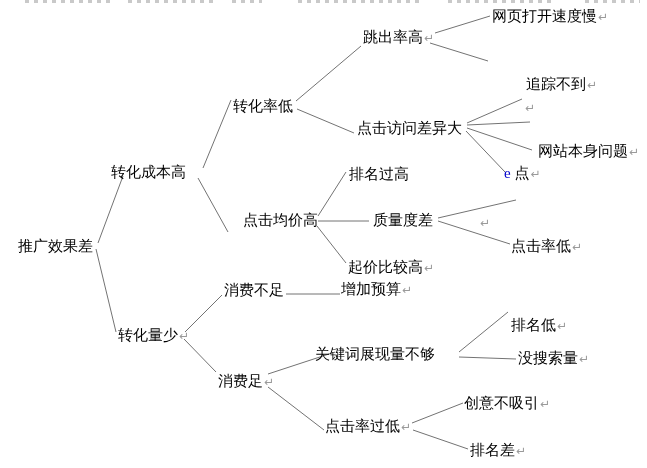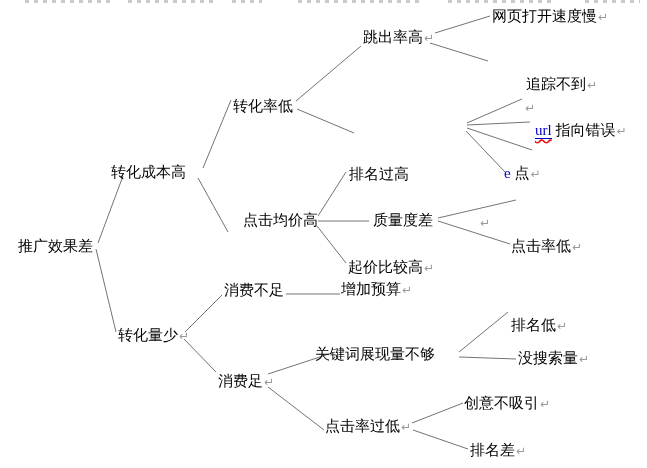--- a/index.html
+++ b/index.html
@@ -82,33 +82,36 @@
 
   <div class="node" style="left:363px;top:30px">
     <span>跳出率高</span><span class="pil">↵</span>
   </div>
 
   <div class="node" style="left:492px;top:9px">
     <span>网页打开速度慢</span><span class="pil">↵</span>
   </div>
 
 
+  <div class="node" style="left:357px;top:121px">
+    <span>点击访问差异大</span>
+  </div>
 
   <div class="node" style="left:526px;top:77px">
     <span>追踪不到</span><span class="pil">↵</span>
   </div>
 
   <div class="node" style="left:524px;top:100px">
     <span class="pil">↵</span>
   </div>
 
-  <div class="node" style="left:535px;top:123px">
-    <span class="url-word">url</span><span> 指向错误</span><span class="pil">↵</span>
+
+  <div class="node" style="left:538px;top:144px">
+    <span>网站本身问题</span><span class="pil">↵</span>
   </div>
-
 
   <div class="node" style="left:504px;top:166px">
     <span class="blue-word">e</span><span> 点</span><span class="pil">↵</span>
   </div>
 
   <div class="node" style="left:243px;top:213px">
     <span>点击均价高</span>
   </div>
 
   <div class="node" style="left:349px;top:167px">

